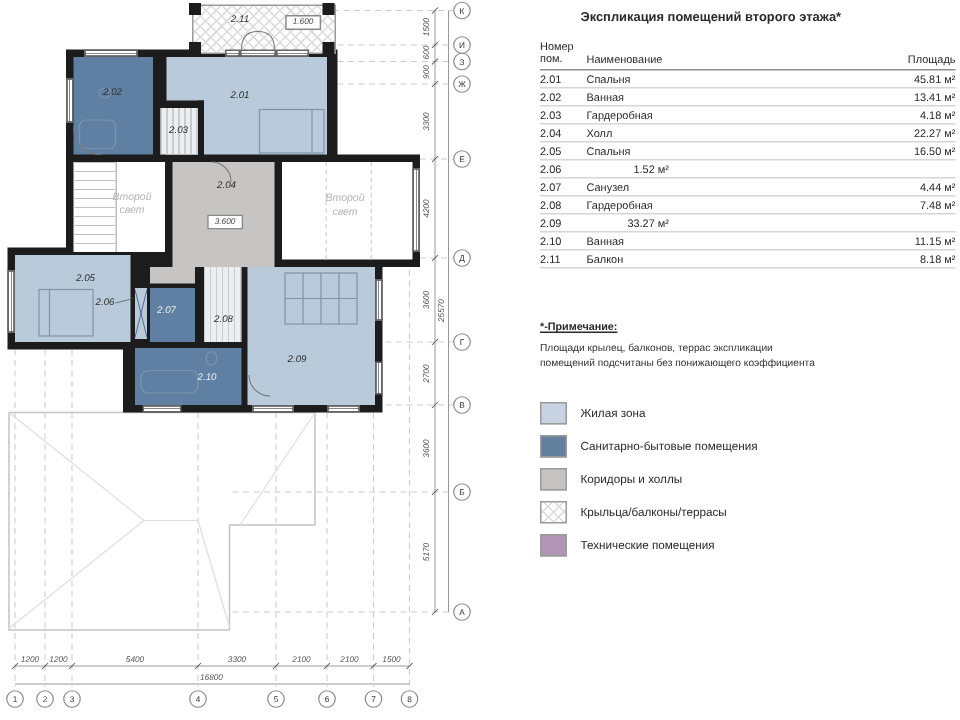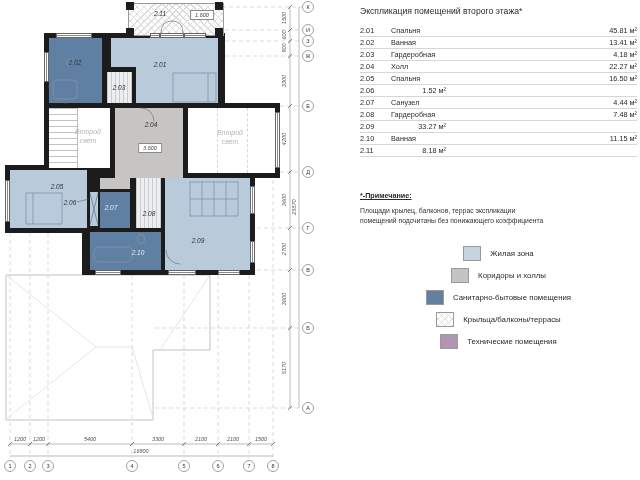--- a/index.html
+++ b/index.html
@@ -18,33 +18,33 @@
   .winH{background:linear-gradient(#fff 38%,#888 38%,#888 62%,#fff 62%);}
   .winV{background:linear-gradient(90deg,#fff 38%,#888 38%,#888 62%,#fff 62%);}
   .crosshatch{background-color:#fff;background-image:
       repeating-linear-gradient(45deg,#dcdcdc 0 1px,transparent 1px 5px),
       repeating-linear-gradient(-45deg,#dcdcdc 0 1px,transparent 1px 5px);}
   .stairs{background-image:repeating-linear-gradient(#c2c2c2 0 1px,transparent 1px 6px);border-right:1px solid #bdbdbd;}
   .shelf{background-color:#eceef0;background-image:repeating-linear-gradient(90deg,#c7ccd1 0 1px,transparent 1px 4px);}
   .post{position:absolute;background:#1c1c1c;width:8px;height:8px;z-index:4;}
   
   #panel{position:absolute;left:360px;top:6px;width:277px;}
-  .ptitle{font-size:8.6px;font-weight:normal;margin-bottom:9px;}
+  .ptitle{font-size:8.6px;font-weight:bold;margin-bottom:9px;margin-left:27px;}
   .thead{display:flex;align-items:flex-end;border-bottom:1px solid #8f8f8f;padding-bottom:2px;
          font-size:7.3px;height:19px;}
   .trow{display:flex;align-items:center;height:11px;border-bottom:1px solid #d6d6d6;font-size:7.3px;}
   .trow:last-of-type{border-bottom:none;}
   .c1{width:31px;flex:none;}
   .c2{flex:1;}
   .c3{width:55px;flex:none;text-align:right;}
   .ttotal{display:flex;height:12px;align-items:center;font-size:7.3px;}
   .ntitle{font-size:7.2px;font-weight:bold;text-decoration:underline;margin-top:34px;}
   .nbody{font-size:6.8px;line-height:1.45;margin-top:6px;color:#333;}
   .legend{margin-top:20px;}
-  .litem{display:flex;align-items:center;height:15px;margin-bottom:7px;justify-content:center;}
+  .litem{display:flex;align-items:center;height:15px;margin-bottom:7px;}
   .swatch{width:18px;height:15px;border:1px solid #9a9a9a;box-sizing:border-box;margin-right:9px;flex:none;}
   .llabel{font-size:7.8px;}
 </style>
 </head>
 <body>
 
 <div id="canvas">
 
   <svg class="layer" width="640" height="480" style="z-index:0">
     <g stroke="#cccccc" stroke-width="0.7" stroke-dasharray="4 3">
@@ -232,20 +232,28 @@
           <text x="308" y="330">Б</text>
           <text x="308" y="410">А</text>
         </g>
       </g>
     </g>
   </svg>
 
   <div id="panel">
     <div class="ptitle">Экспликация помещений второго этажа*</div>
 
+    <div class="thead">
+      <div class="c1" style="line-height:1.2">
+        <div>Номер</div>
+        <div>пом.</div>
+      </div>
+      <div class="c2">Наименование</div>
+      <div class="c3">Площадь</div>
+    </div>
 
     <div class="trow">
         <div class="c1">2.01</div>
         <div class="c2">Спальня</div>
         <div class="c3">45.81 м²</div>
       </div>
     <div class="trow">
         <div class="c1">2.02</div>
         <div class="c2">Ванная</div>
         <div class="c3">13.41 м²</div>
@@ -283,44 +291,45 @@
         <div class="c1">2.09</div>
         <div class="c3">33.27 м²</div>
       </div>
     <div class="trow">
         <div class="c1">2.10</div>
         <div class="c2">Ванная</div>
         <div class="c3">11.15 м²</div>
       </div>
     <div class="trow">
         <div class="c1">2.11</div>
+        <div class="c2">Балкон</div>
         <div class="c3">8.18 м²</div>
       </div>
 
 
     <div class="ntitle">*-Примечание:</div>
     <div class="nbody">
       <div>Площади крылец, балконов, террас экспликации</div>
       <div>помещений подсчитаны без понижающего коэффициента</div>
     </div>
 
     <div class="legend">
       <div class="litem">
         <div class="swatch" style="background-color: rgb(199, 211, 224);"></div>
         <div class="llabel">Жилая зона</div>
       </div>
       <div class="litem">
+        <div class="swatch" style="background-color: rgb(100, 128, 159);"></div>
+        <div class="llabel">Санитарно-бытовые помещения</div>
+      </div>
+      <div class="litem">
         <div class="swatch" style="background-color: rgb(197, 196, 194);"></div>
         <div class="llabel">Коридоры и холлы</div>
       </div>
       <div class="litem">
-        <div class="swatch" style="background-color: rgb(100, 128, 159);"></div>
-        <div class="llabel">Санитарно-бытовые помещения</div>
-      </div>
-      <div class="litem">
         <div class="swatch crosshatch"></div>
         <div class="llabel">Крыльца/балконы/террасы</div>
       </div>
       <div class="litem">
         <div class="swatch" style="background-color: rgb(178, 148, 180);"></div>
         <div class="llabel">Технические помещения</div>
       </div>
     </div>
   </div>
 

